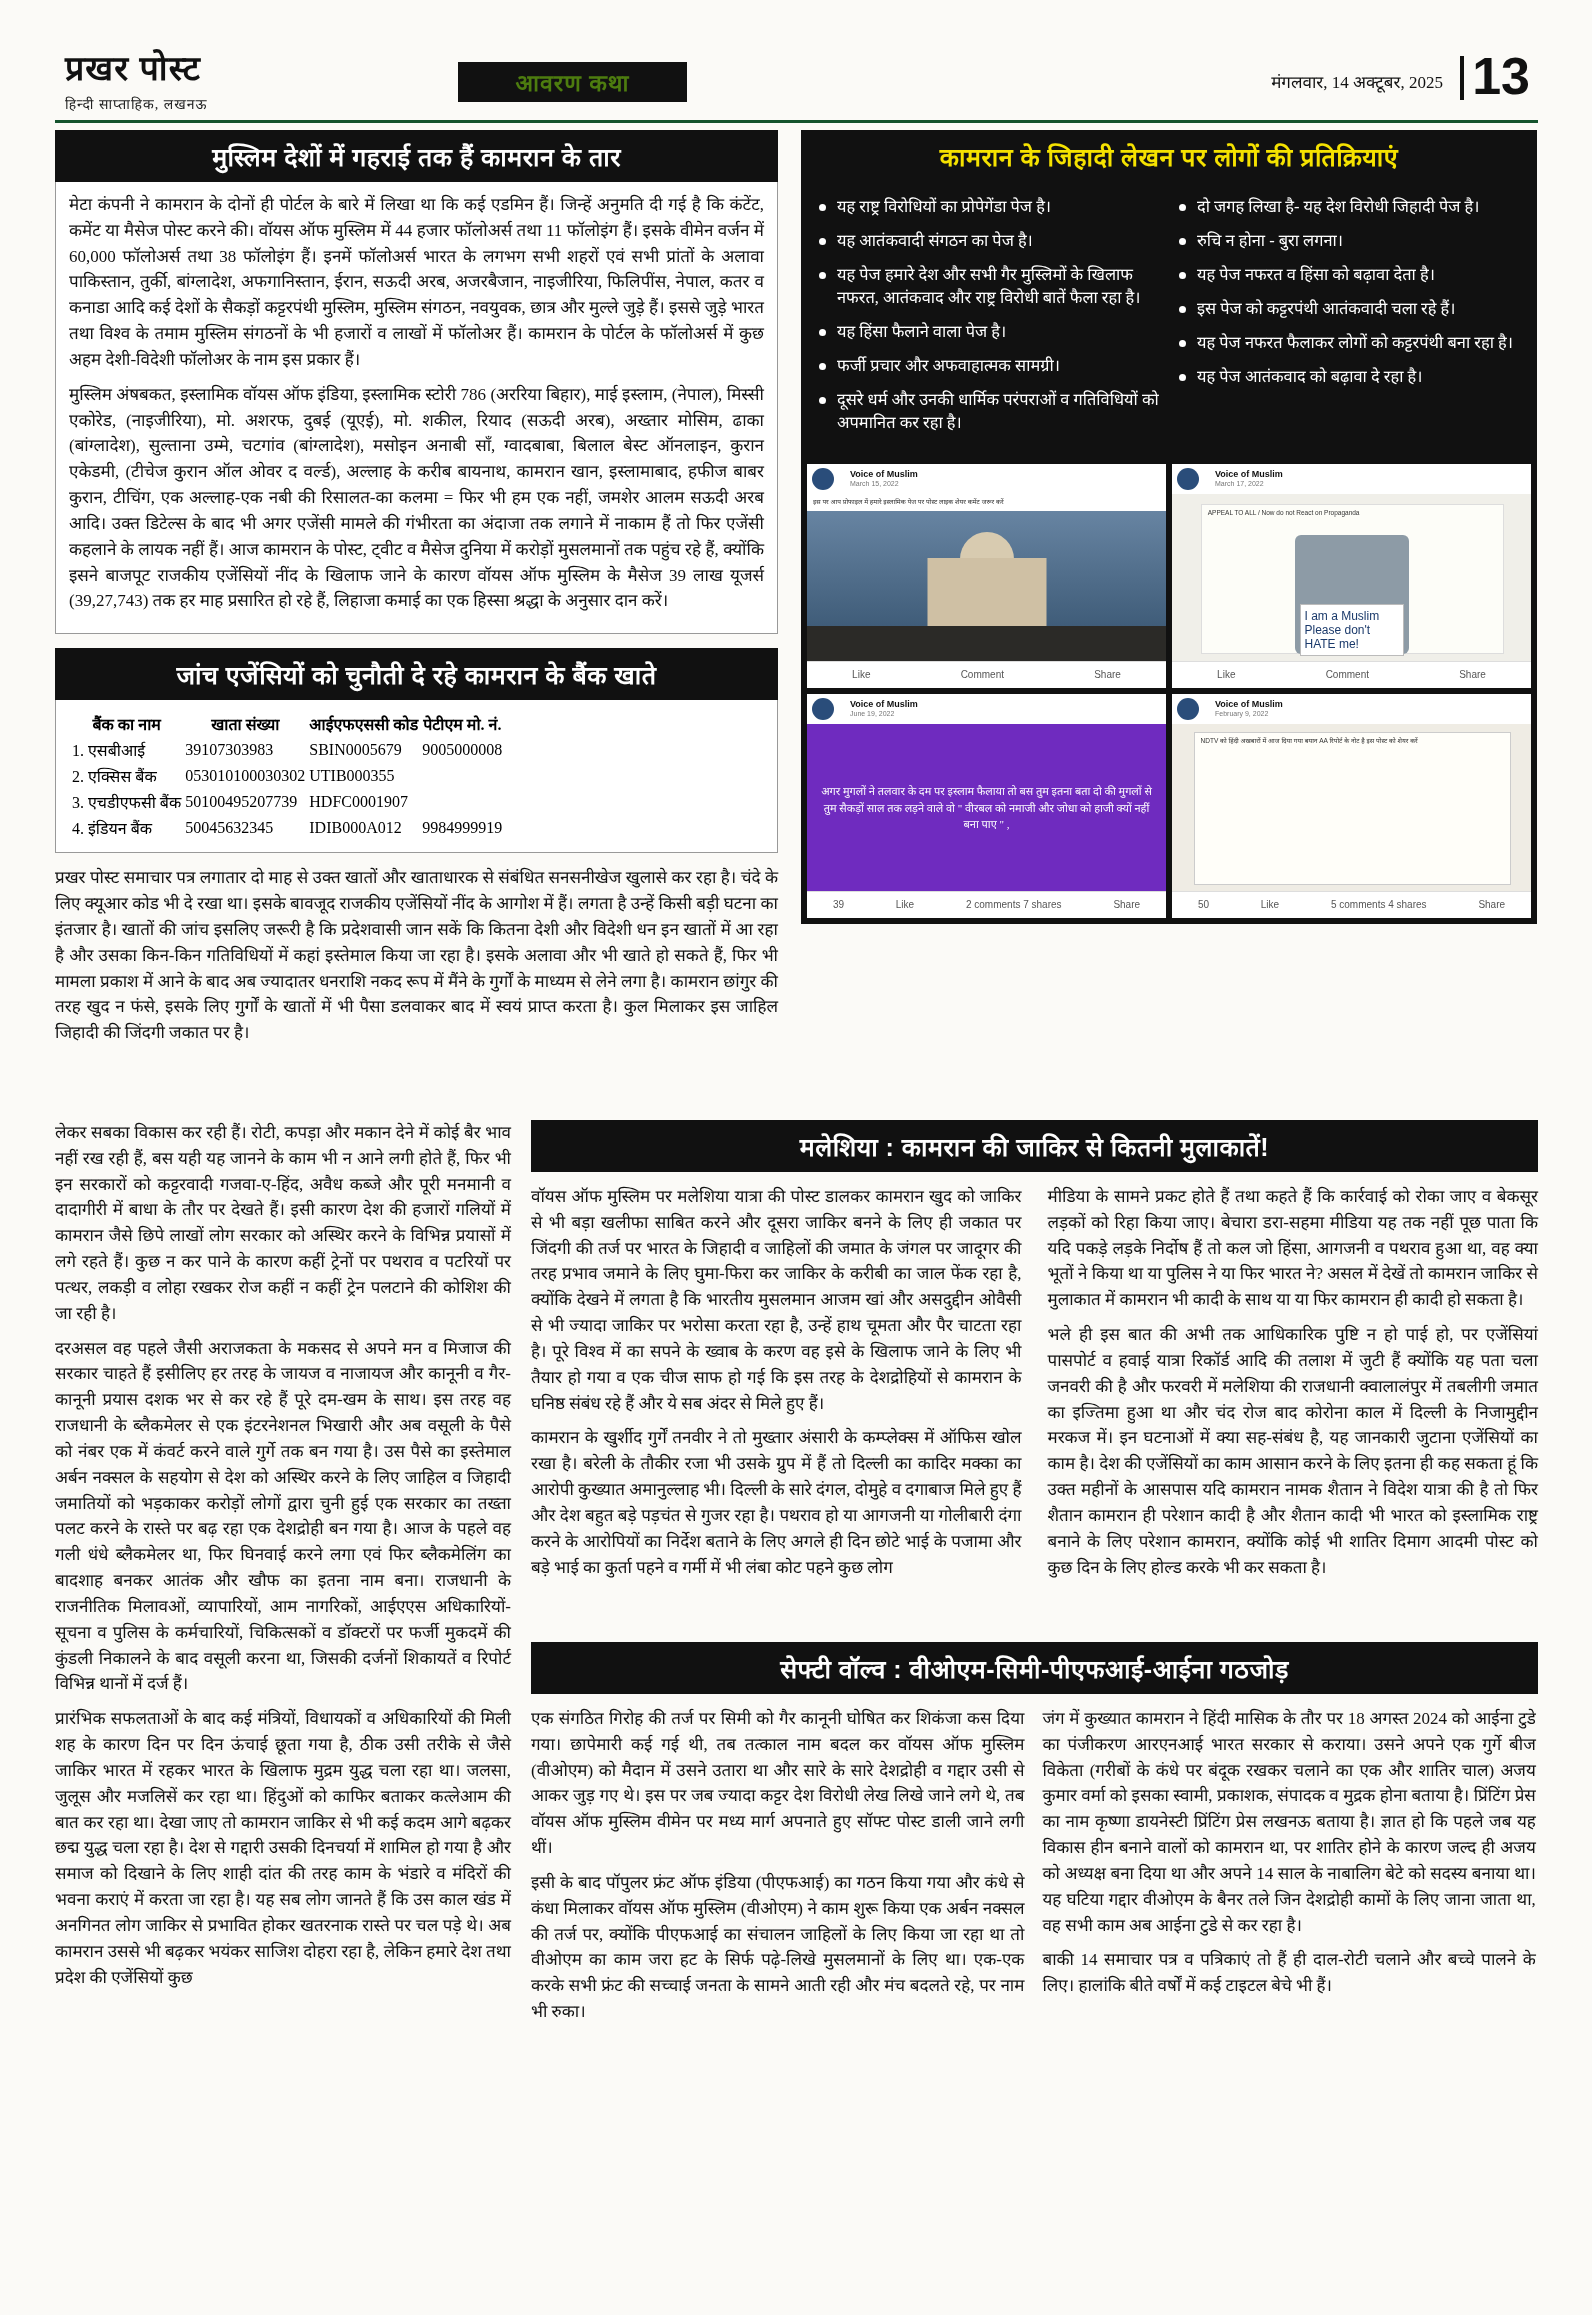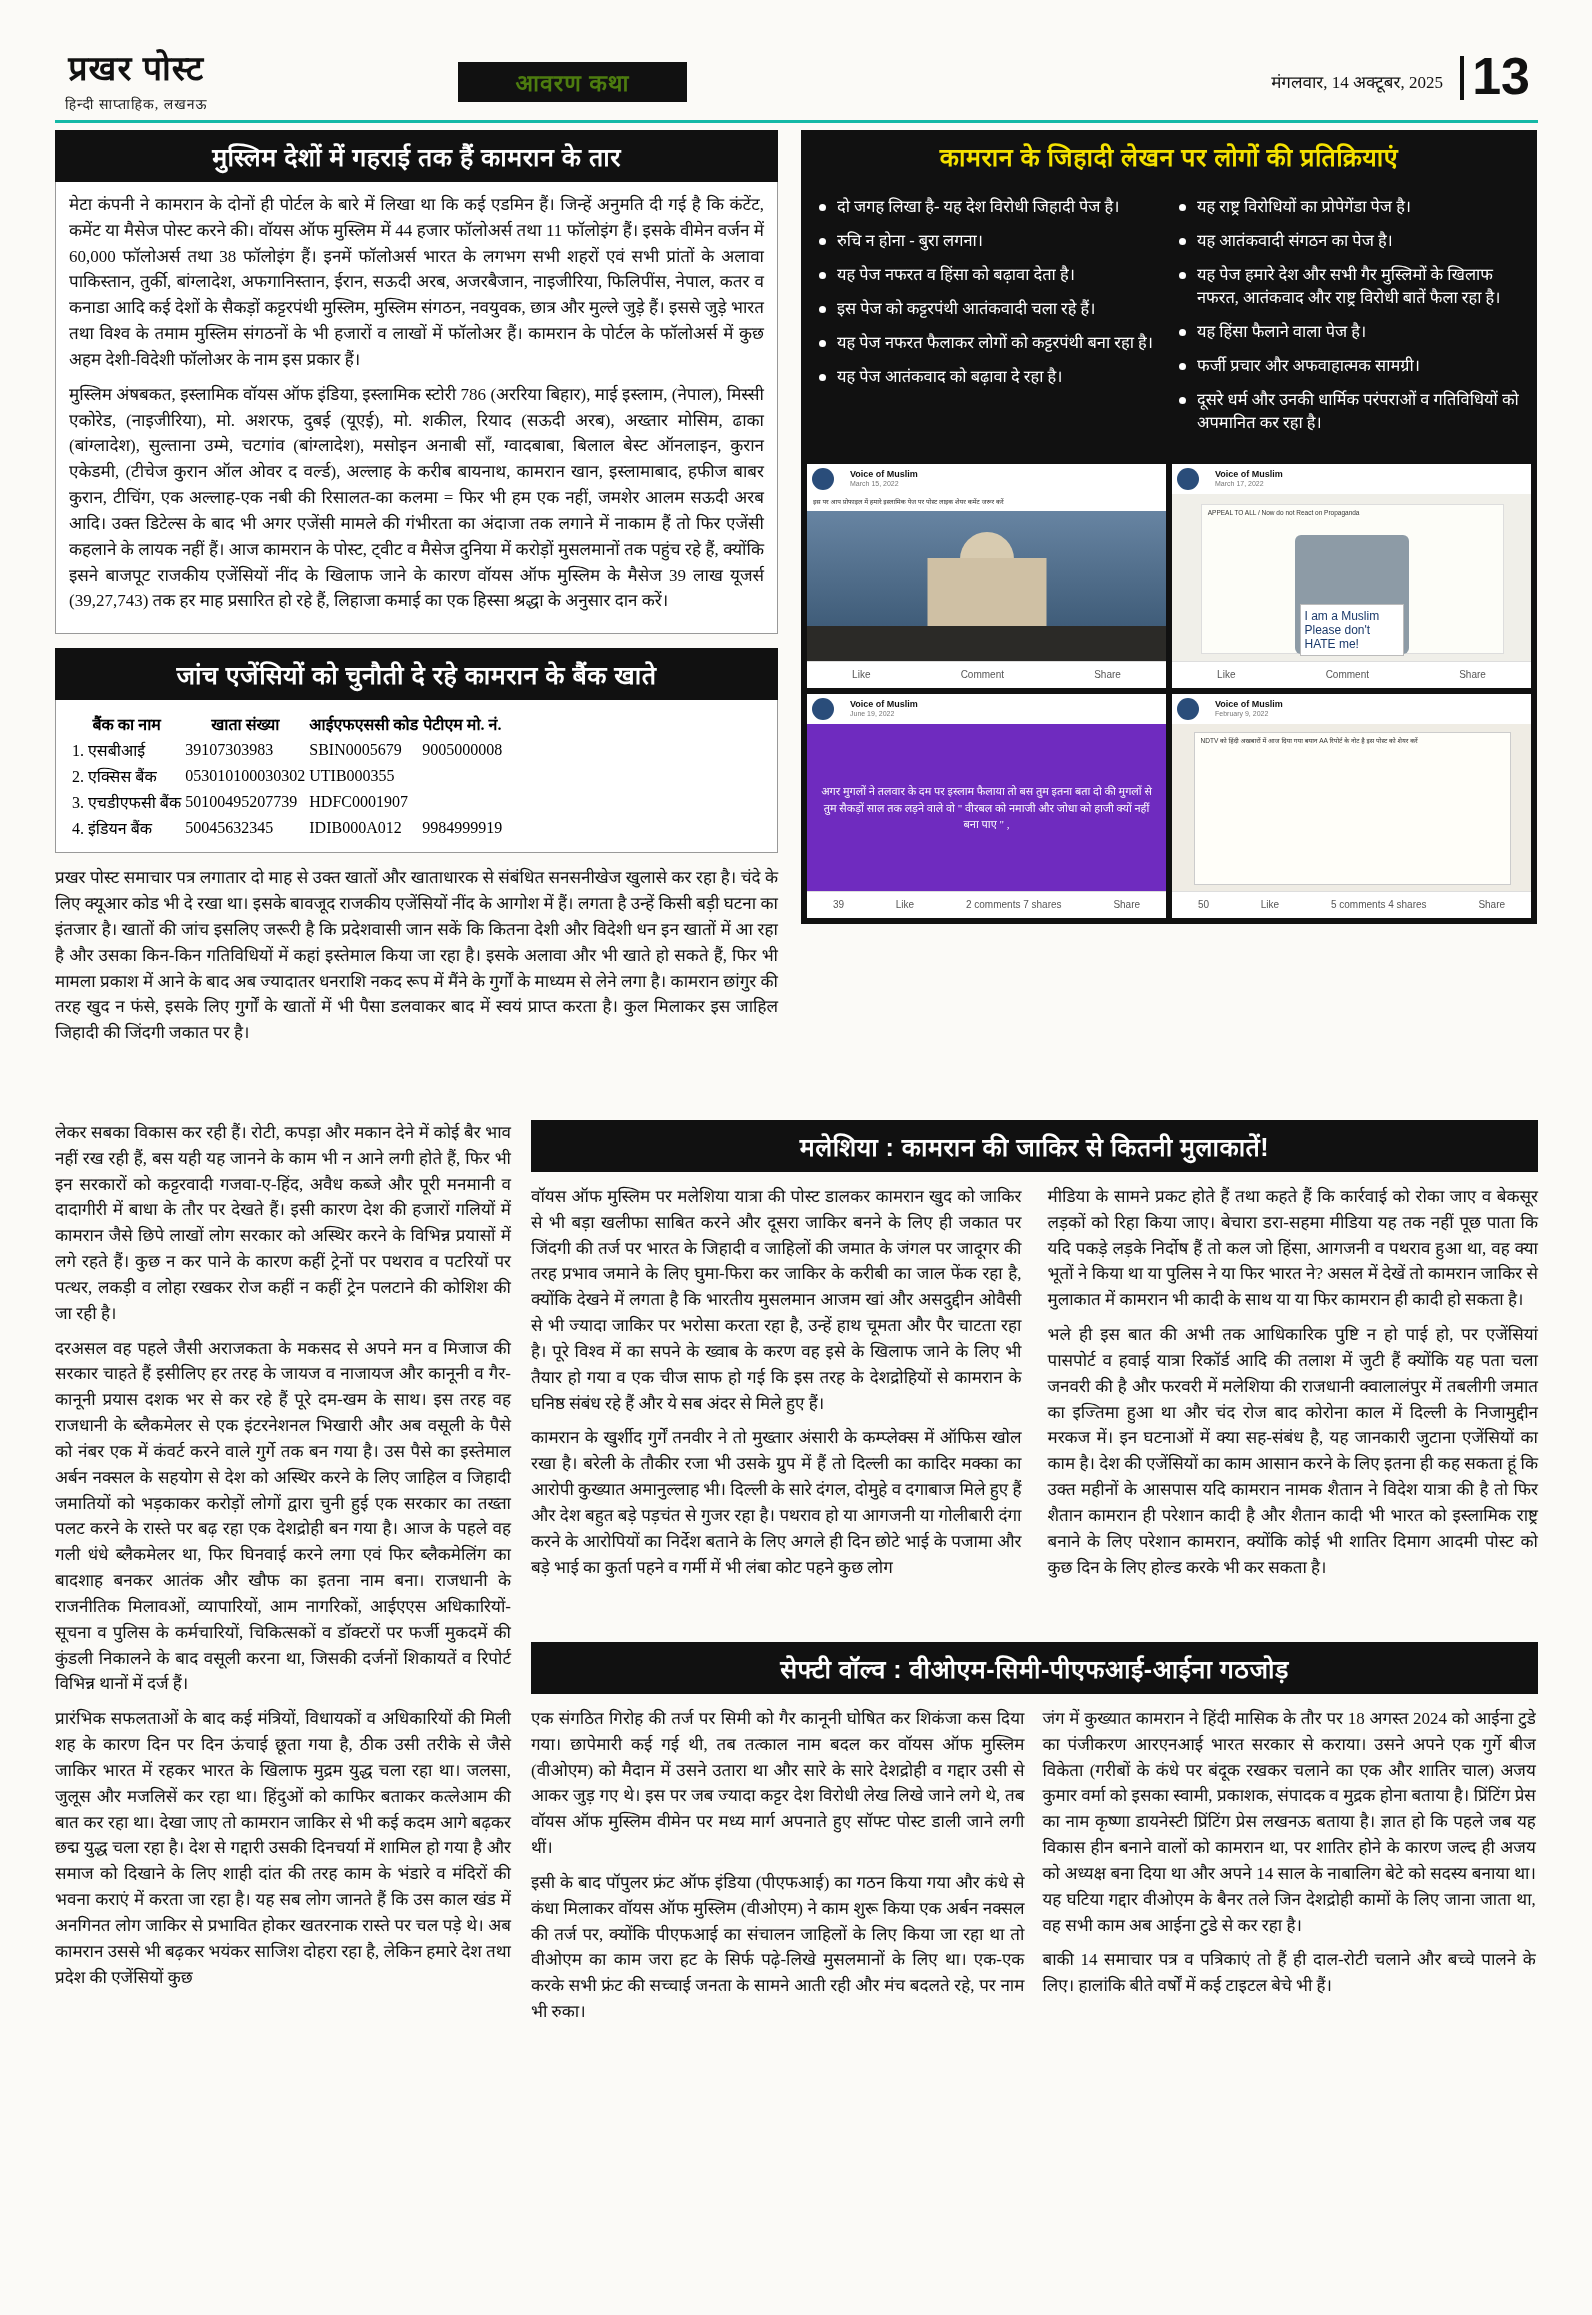--- a/index.html
+++ b/index.html
@@ -1,21 +1,21 @@
 <!DOCTYPE html>
 <html><head>
 <meta charset="utf-8">
 <style>
   html,body{margin:0;padding:0;background:#f2f0ec;}
   body{font-family:"Liberation Serif", serif;}
   .page{width:1592px;height:2315px;background:#fbfaf7;position:relative;overflow:hidden;}
   .inner{position:absolute;left:55px;top:40px;width:1483px;height:2239px;}
 
   
-  .masthead{position:relative;height:80px;border-bottom:3px solid #14b8a6;text-align:center;}
+  .masthead{position:relative;height:80px;border-bottom:3px solid #14532d;}
   .logo{position:absolute;left:10px;top:4px;}
   .logo .name{font-family:"Liberation Sans",sans-serif;font-weight:bold;font-size:34px;letter-spacing:1px;color:#111;}
   .logo .sub{font-size:14px;color:#222;margin-top:4px;letter-spacing:1px;}
   .centerbox{position:absolute;left:403px;top:22px;width:229px;height:40px;background:#111;color:#4d7c0f;
              display:flex;align-items:center;justify-content:center;font-family:"Liberation Sans",sans-serif;
              font-weight:bold;font-size:23px;letter-spacing:1px;}
   .dateline{position:absolute;right:95px;top:30px;font-size:17px;color:#111;}
   .pageno{position:absolute;right:8px;top:6px;font-family:"Liberation Sans",sans-serif;font-weight:bold;font-size:52px;color:#111;}
   .pageno .bar{display:inline-block;width:4px;height:44px;background:#111;margin-right:8px;vertical-align:-6px;}
 
@@ -143,35 +143,35 @@
       </div>
       <div class="body-text" style="margin-top:12px;">
         <p>प्रखर पोस्ट समाचार पत्र लगातार दो माह से उक्त खातों और खाताधारक से संबंधित सनसनीखेज खुलासे कर रहा है। चंदे के लिए क्यूआर कोड भी दे रखा था। इसके बावजूद राजकीय एजेंसियों नींद के आगोश में हैं। लगता है उन्हें किसी बड़ी घटना का इंतजार है। खातों की जांच इसलिए जरूरी है कि प्रदेशवासी जान सकें कि कितना देशी और विदेशी धन इन खातों में आ रहा है और उसका किन-किन गतिविधियों में कहां इस्तेमाल किया जा रहा है। इसके अलावा और भी खाते हो सकते हैं, फिर भी मामला प्रकाश में आने के बाद अब ज्यादातर धनराशि नकद रूप में मैंने के गुर्गों के माध्यम से लेने लगा है। कामरान छांगुर की तरह खुद न फंसे, इसके लिए गुर्गों के खातों में भी पैसा डलवाकर बाद में स्वयं प्राप्त करता है। कुल मिलाकर इस जाहिल जिहादी की जिंदगी जकात पर है।</p>
       </div>
     </div>
 
     <div class="col-right">
       <div class="hbar yellow">कामरान के जिहादी लेखन पर लोगों की प्रतिक्रियाएं</div>
       <div class="bulletbox">
         <ul>
+          <li>यह राष्ट्र विरोधियों का प्रोपेगेंडा पेज है।</li>
+          <li>यह आतंकवादी संगठन का पेज है।</li>
+          <li>यह पेज हमारे देश और सभी गैर मुस्लिमों के खिलाफ नफरत, आतंकवाद और राष्ट्र विरोधी बातें फैला रहा है।</li>
+          <li>यह हिंसा फैलाने वाला पेज है।</li>
+          <li>फर्जी प्रचार और अफवाहात्मक सामग्री।</li>
+          <li>दूसरे धर्म और उनकी धार्मिक परंपराओं व गतिविधियों को अपमानित कर रहा है।</li>
+        </ul>
+        <ul>
           <li>दो जगह लिखा है- यह देश विरोधी जिहादी पेज है।</li>
           <li>रुचि न होना - बुरा लगना।</li>
           <li>यह पेज नफरत व हिंसा को बढ़ावा देता है।</li>
           <li>इस पेज को कट्टरपंथी आतंकवादी चला रहे हैं।</li>
           <li>यह पेज नफरत फैलाकर लोगों को कट्टरपंथी बना रहा है।</li>
           <li>यह पेज आतंकवाद को बढ़ावा दे रहा है।</li>
         </ul>
-        <ul>
-          <li>यह राष्ट्र विरोधियों का प्रोपेगेंडा पेज है।</li>
-          <li>यह आतंकवादी संगठन का पेज है।</li>
-          <li>यह पेज हमारे देश और सभी गैर मुस्लिमों के खिलाफ नफरत, आतंकवाद और राष्ट्र विरोधी बातें फैला रहा है।</li>
-          <li>यह हिंसा फैलाने वाला पेज है।</li>
-          <li>फर्जी प्रचार और अफवाहात्मक सामग्री।</li>
-          <li>दूसरे धर्म और उनकी धार्मिक परंपराओं व गतिविधियों को अपमानित कर रहा है।</li>
-        </ul>
       </div>
 
       <div class="photos">
 
         <div class="ph ph1">
           <div class="fb-head">
             <div class="fb-av"></div>
             <div>
               <div class="fb-name">Voice of Muslim</div>
               <div class="fb-date">March 15, 2022</div>

